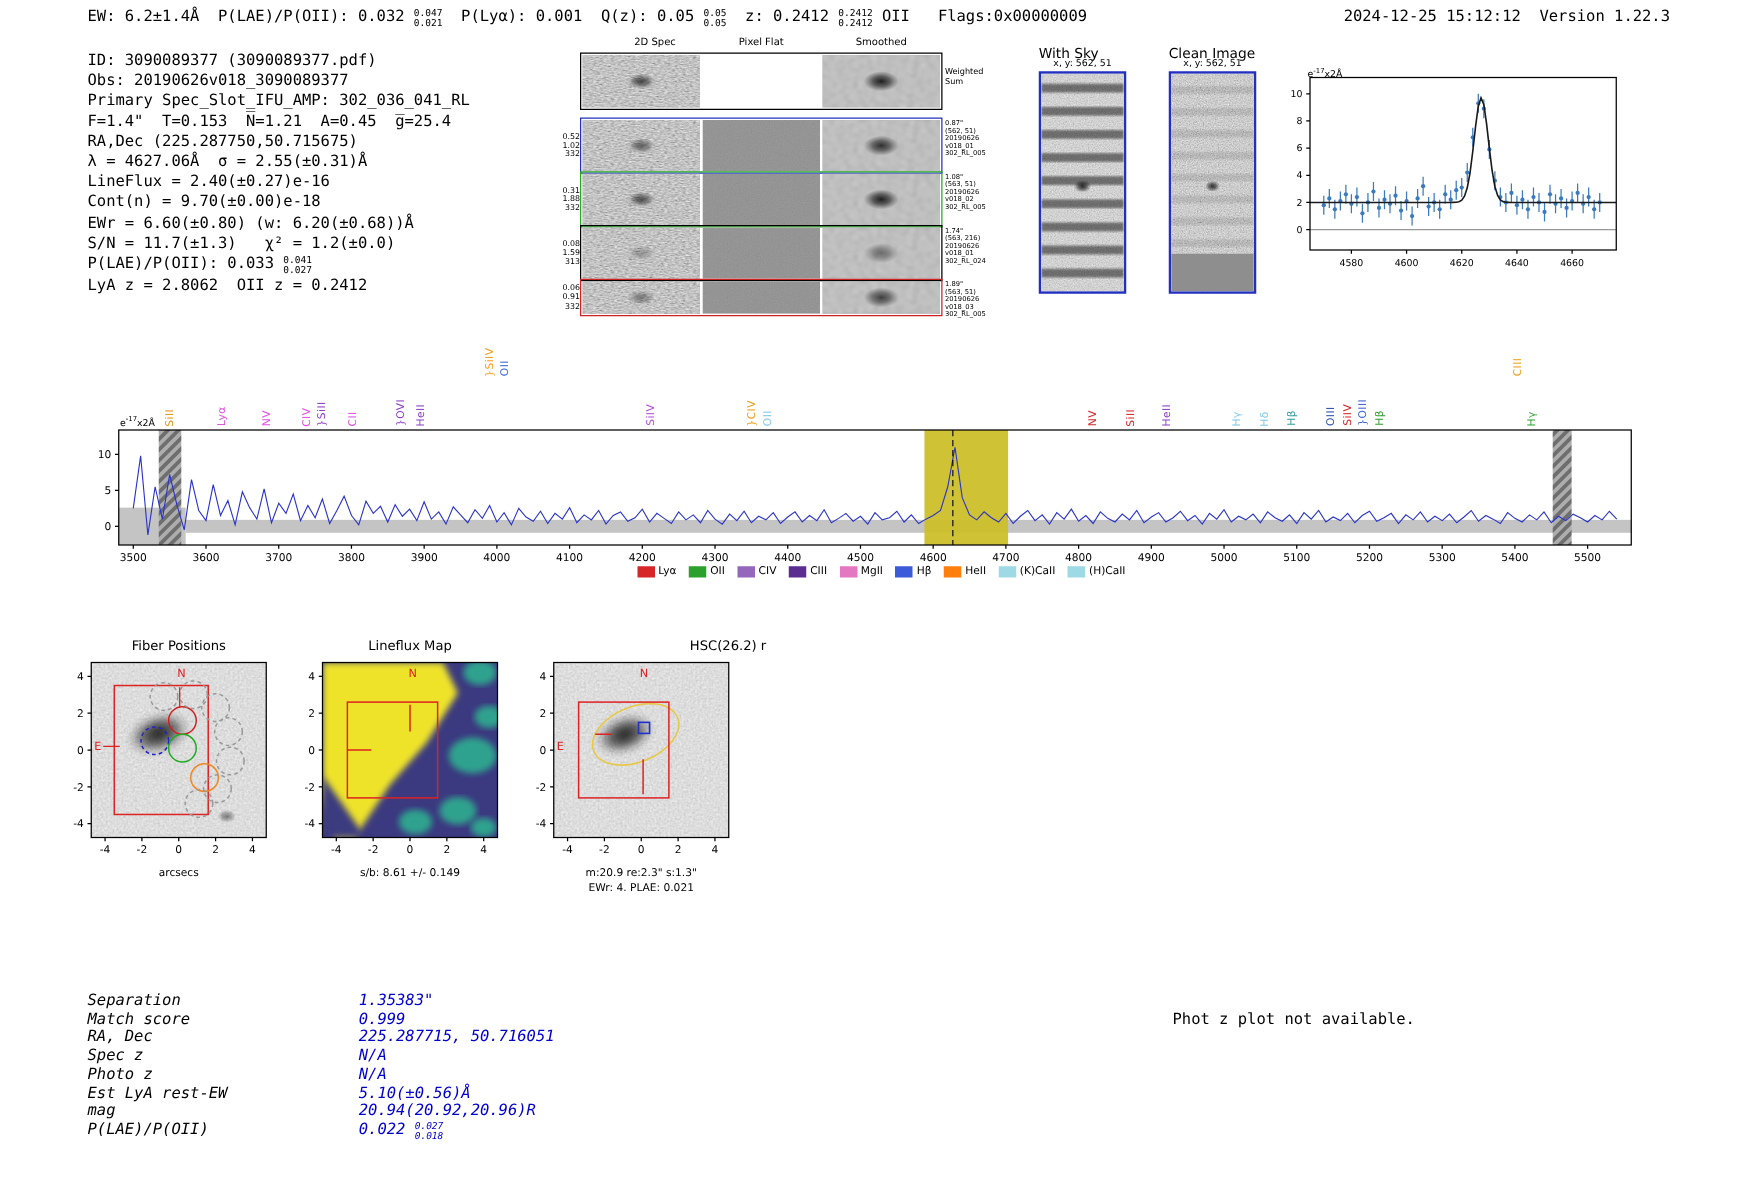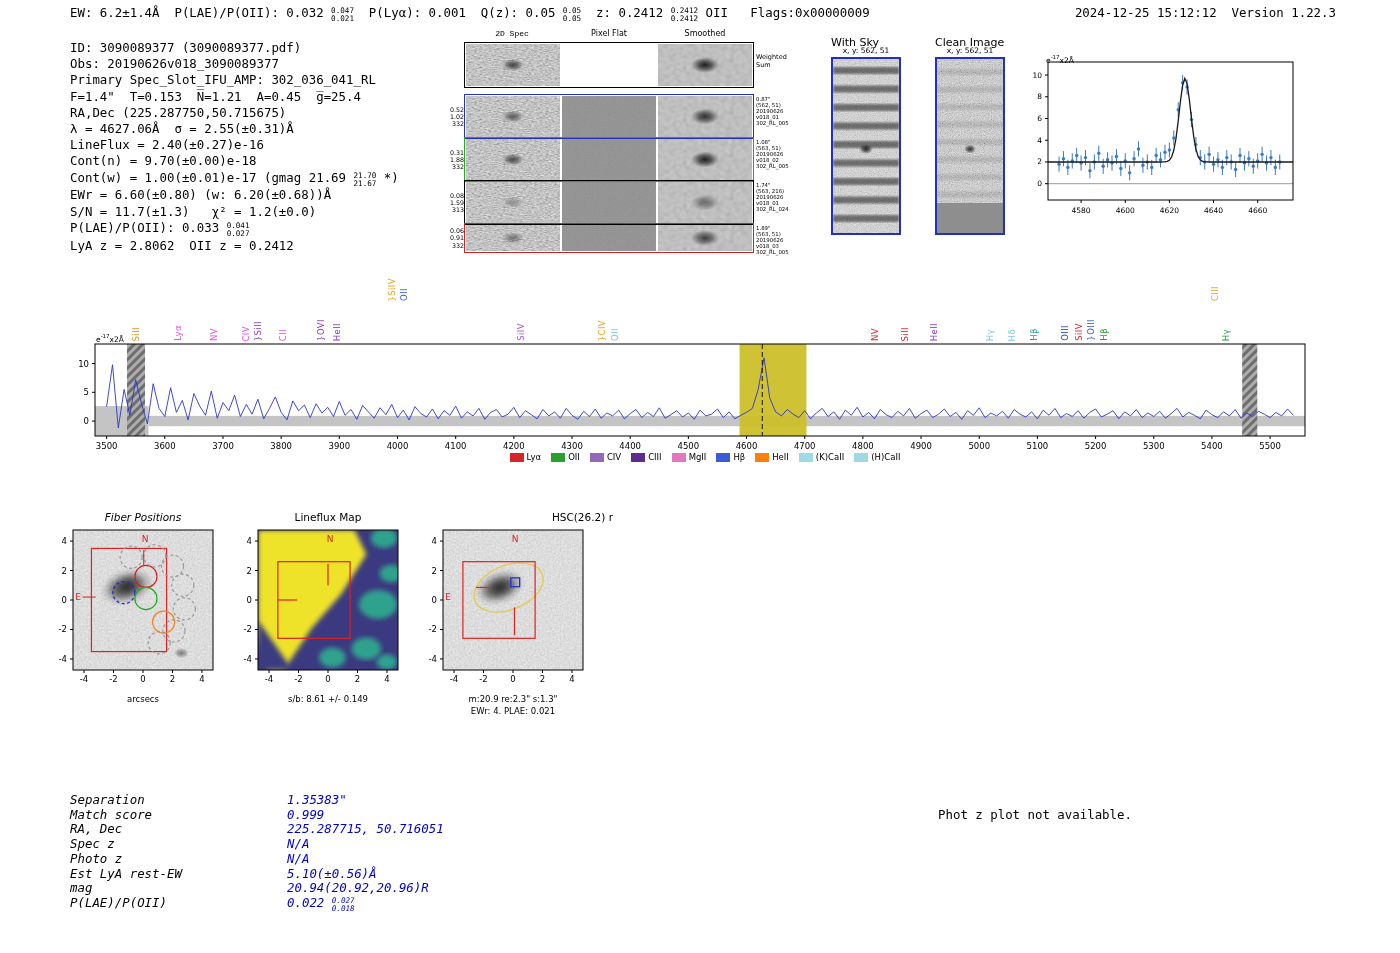--- a/index.html
+++ b/index.html
@@ -101,29 +101,28 @@
 
   <div id="info-block" class="abs" style="left:70px;top:40px;">
       <div class="line"><span>ID: 3090089377 (3090089377.pdf)</span></div>
       <div class="line"><span>Obs: 20190626v018_3090089377</span></div>
       <div class="line"><span>Primary Spec_Slot_IFU_AMP: 302_036_041_RL</span></div>
       <div class="line"><span>F=1.4"  T=0.153  N̅=1.21  A=0.45  g̅=25.4</span></div>
       <div class="line"><span>RA,Dec (225.287750,50.715675)</span></div>
       <div class="line"><span>λ = 4627.06Å  σ = 2.55(±0.31)Å</span></div>
       <div class="line"><span>LineFlux = 2.40(±0.27)e-16</span></div>
       <div class="line"><span>Cont(n) = 9.70(±0.00)e-18</span></div>
-      <div class="line"><span>Cont(w) = 1.00(±0.01)e-17 (gmag 21.69 </span><span class="stack"><div>21.70</div><div>21.67</div></span><span> *)</span></div>
       <div class="line"><span>EWr = 6.60(±0.80) (w: 6.20(±0.68))Å</span></div>
       <div class="line"><span>S/N = 11.7(±1.3)   χ² = 1.2(±0.0)</span></div>
       <div class="line"><span>P(LAE)/P(OII): 0.033 </span><span class="stack"><div>0.041</div><div>0.027</div></span></div>
       <div class="line"><span>LyA z = 2.8062  OII z = 0.2412</span></div>
     </div>
 
   <div id="cutout-grid" class="abs" style="left:445px;top:28px;width:380px;height:230px;">
-      <div class="cut-h" style="left: 20px; top: 1px; font-family: Liberation Mono, monospace;">2D Spec</div>
+      <div class="cut-h" style="left: 32px; top: 1px;">2D Spec</div>
       <div class="cut-h" style="left: 117px; top: 1px;">Pixel Flat</div>
       <div class="cut-h" style="left: 213px; top: 1px;">Smoothed</div>
       <svg width="94" height="42" style="position: absolute; left: 21px; top: 16px;">
         <rect x="0" y="0" width="94" height="42" fill="#7f7f7f"></rect>
         <rect x="0" y="0" width="94" height="42" filter="url(#fT2d)" opacity="0.9"></rect>
         <ellipse cx="47" cy="21" rx="11" ry="6" fill="url(#gB)" opacity="0.75"></ellipse>
       </svg>
       <svg width="94" height="42" style="position: absolute; left: 117px; top: 16px;"></svg>
       <svg width="94" height="42" style="position: absolute; left: 213px; top: 16px;">
         <rect x="0" y="0" width="94" height="42" fill="#8a8a8a"></rect>
@@ -529,21 +528,21 @@
         <span class="legsw" style="background: rgb(158, 218, 229);"></span>
         <span>(K)CaII</span>
       </span>
       <span class="legitem">
         <span class="legsw" style="background: rgb(158, 218, 229);"></span>
         <span>(H)CaII</span>
       </span>
     </div>
 
 
-  <div class="ptitle" style="left:43px;top:511px;font-style:italic;">Fiber Positions</div>
+  <div class="ptitle" style="left:43px;top:511px;">Fiber Positions</div>
   <div class="ptitle" style="left:228px;top:511px;">Lineflux Map</div>
   <div class="ptitle" style="left:413px;top:511px;text-align:right;">HSC(26.2) r</div>
 
   <svg id="panel1" class="abs" style="left:43px;top:524px;" width="200" height="168">
       <g clip-path="url(#clipPanel)">
         <rect x="30" y="6" width="140" height="140" fill="#e2e2e2"></rect>
         <rect x="30" y="6" width="140" height="140" filter="url(#fNlight)"></rect>
         <ellipse cx="83.78947368421052" cy="62.73684210526316" rx="25.05263157894737" ry="15.473684210526315" fill="url(#gB)" transform="rotate(-18 83.78947368421052 62.73684210526316)" filter="url(#fB2)"></ellipse>
         <ellipse cx="138.31578947368422" cy="129.05263157894734" rx="7.368421052631579" ry="5.157894736842105" fill="url(#gB)" opacity="0.5"></ellipse>
       </g>

